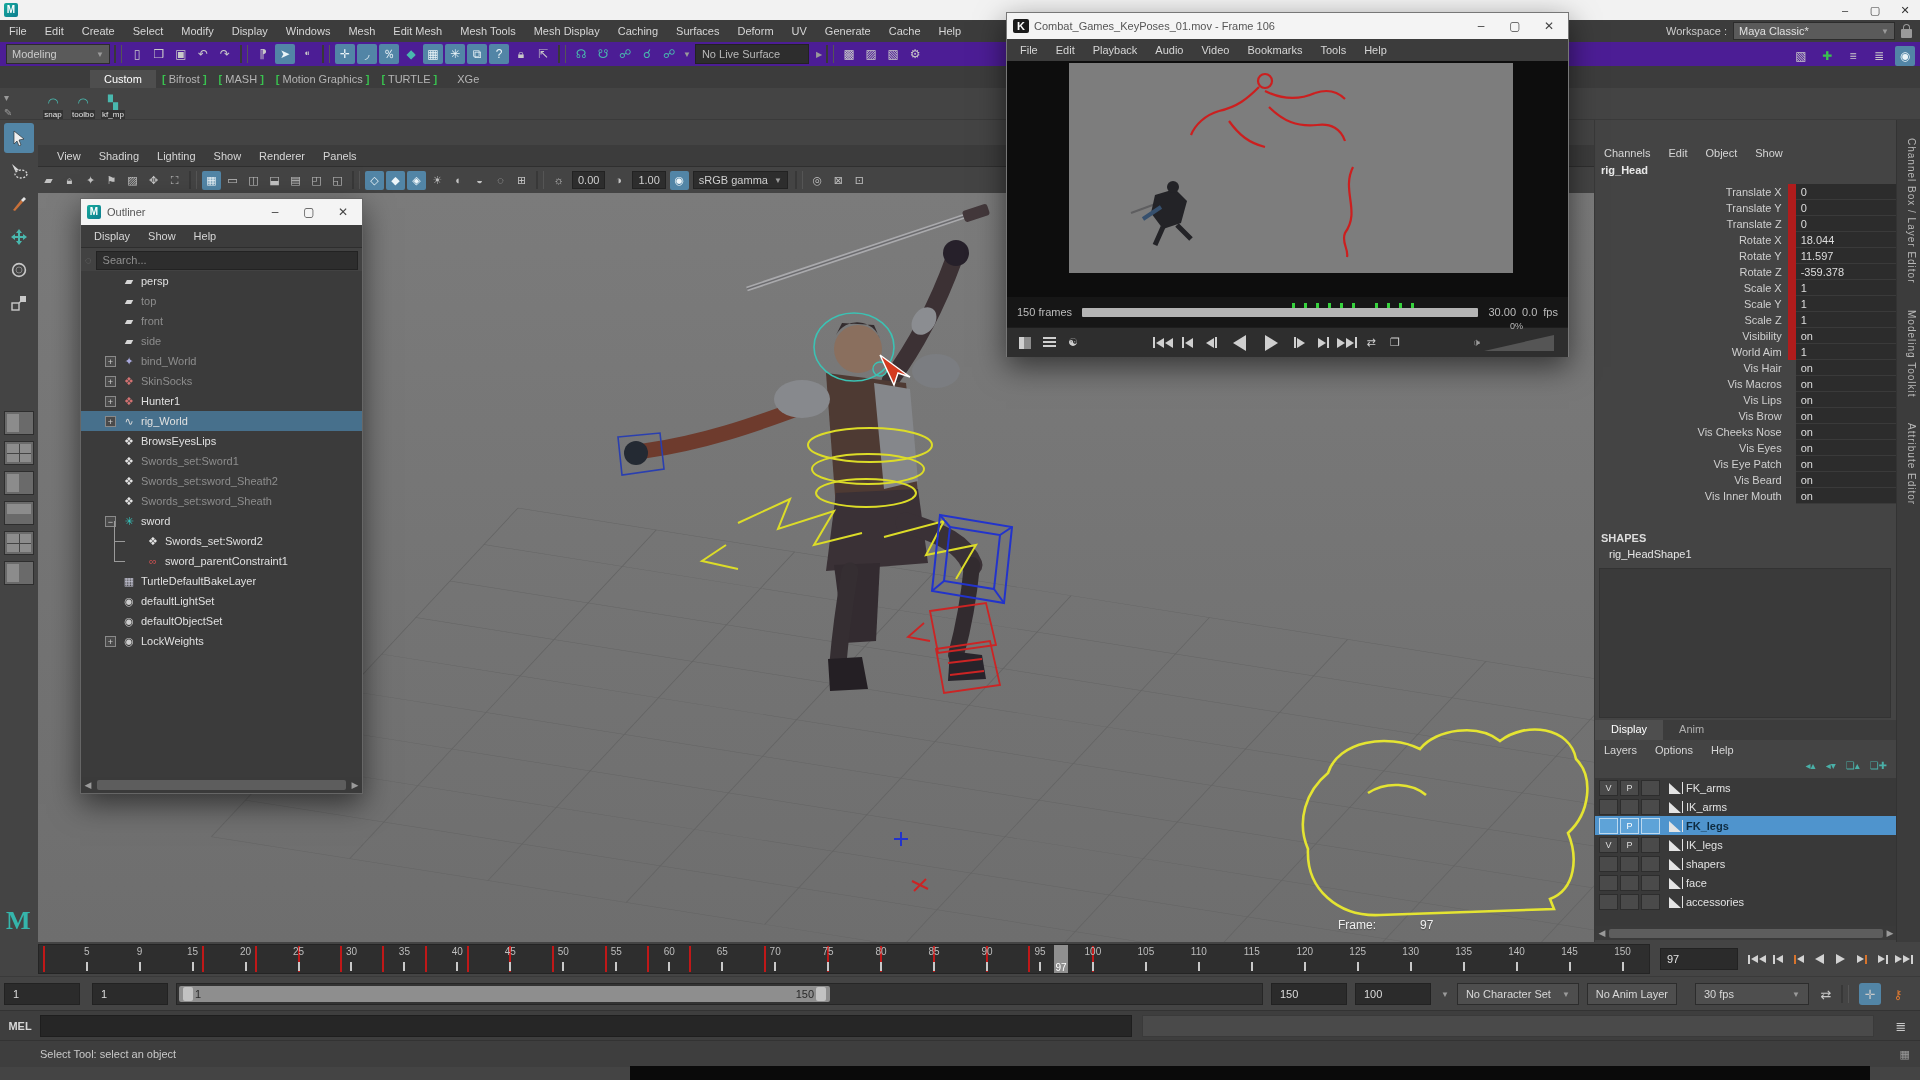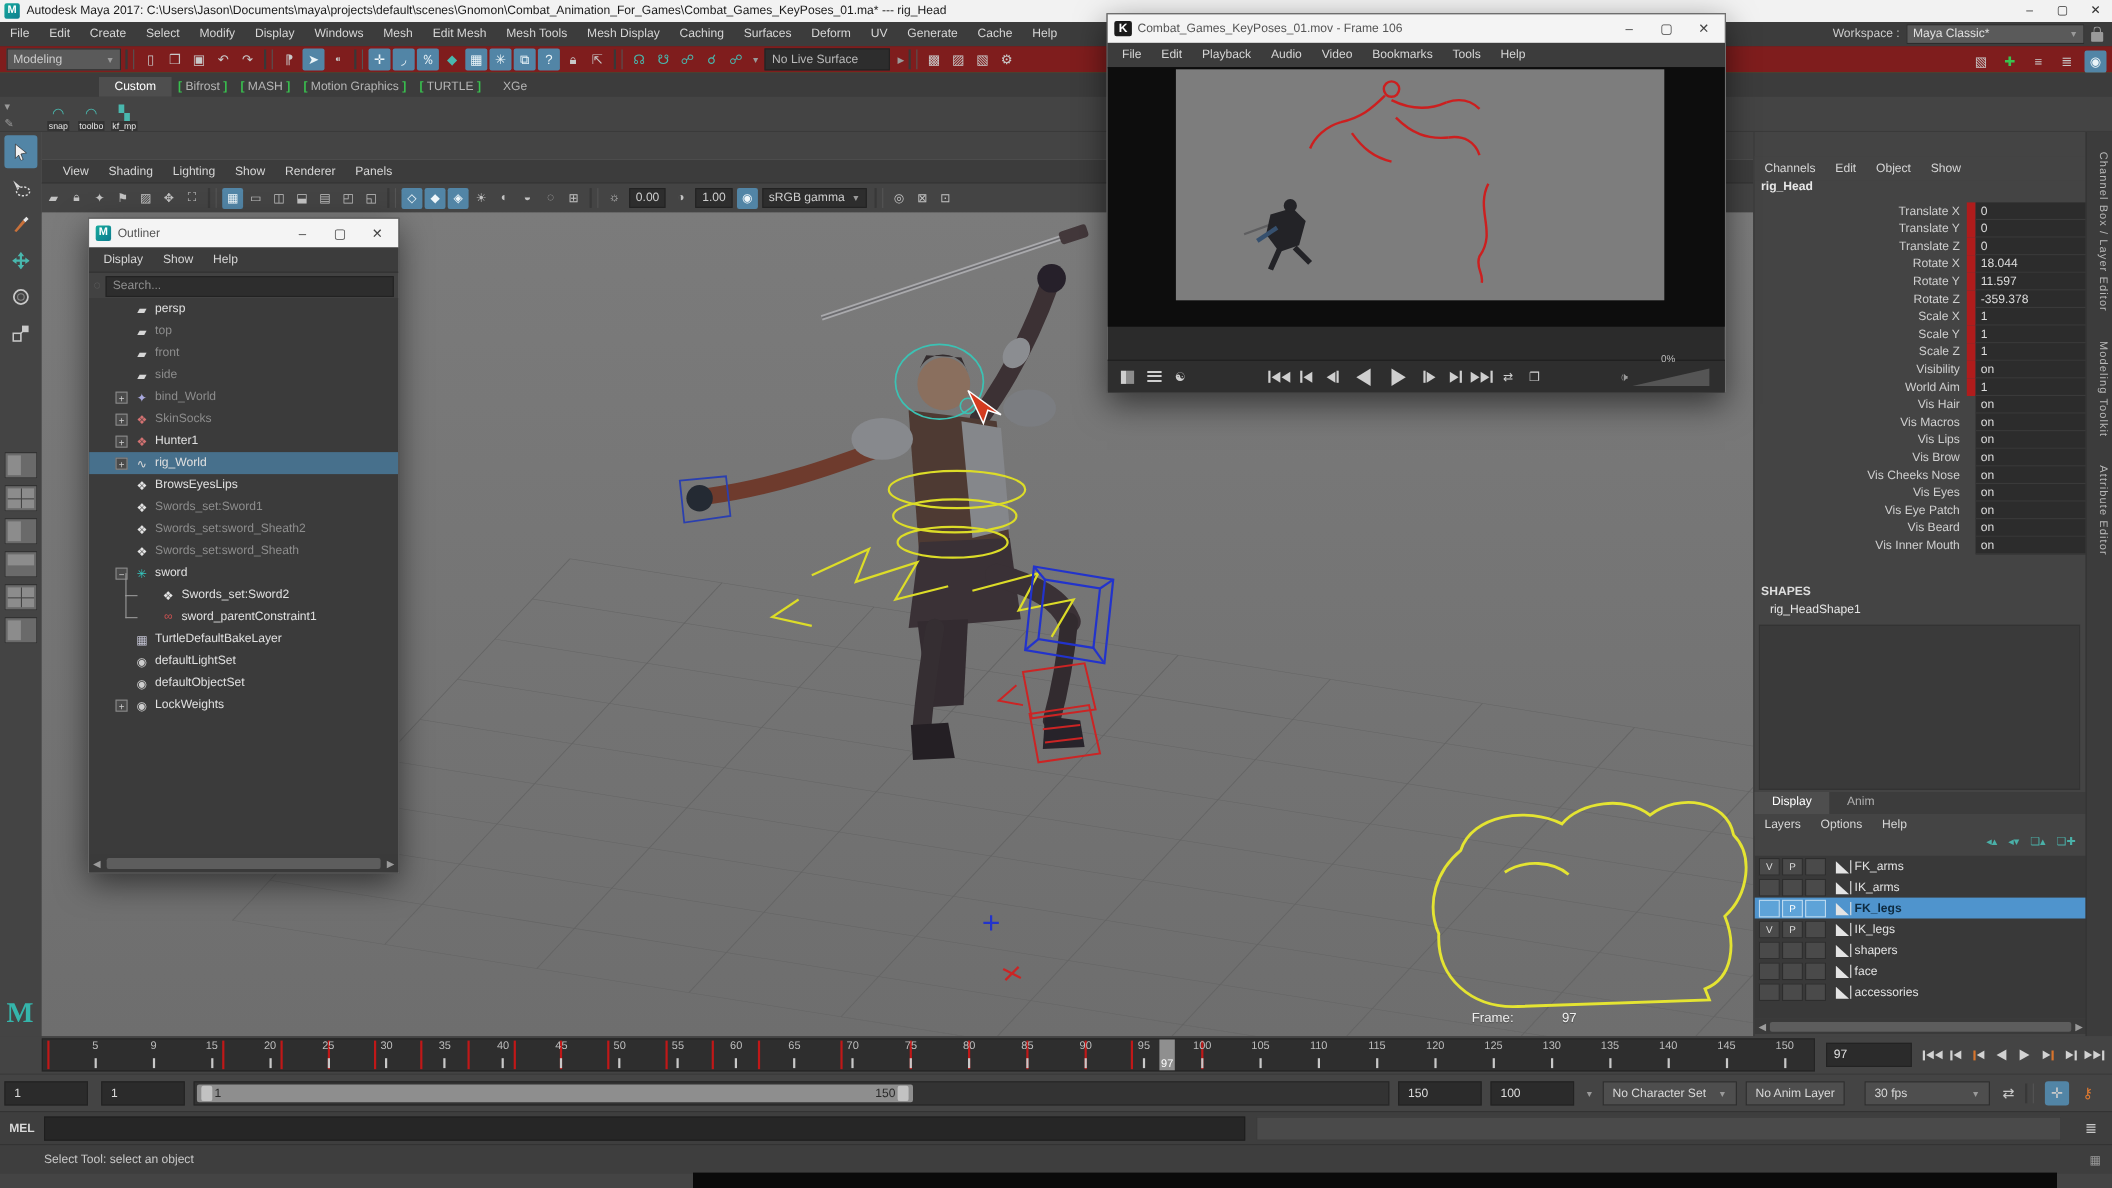--- a/index.html
+++ b/index.html
@@ -16,21 +16,21 @@
   .win-controls{margin-left:auto;display:flex;height:100%;}
   .win-btn{width:30px;text-align:center;line-height:20px;color:#333;font-size:11px;}
   
   #menubar{left:0;top:20px;width:1920px;height:22px;background:#3c3c3c;display:flex;align-items:center;border-bottom:1px solid #2e2e2e;}
   .menu-item{padding:0 9px;color:#d6d6d6;line-height:22px;white-space:nowrap;}
   .workspace{margin-left:auto;display:flex;align-items:center;gap:6px;padding-right:8px;}
   .ws-select{width:150px;height:16px;background:#5a5a5a;border:1px solid #2c2c2c;display:flex;align-items:center;justify-content:space-between;padding:0 5px;color:#e0e0e0;}
   .mini-lock{width:11px;height:9px;background:#9a9a9a;border-radius:1px;position:relative;margin-top:4px;}
   .mini-lock::before{content:"";position:absolute;left:2px;top:-5px;width:5px;height:5px;border:1.5px solid #9a9a9a;border-bottom:none;border-radius:4px 4px 0 0;}
   
-  #statusline{left:0;top:42px;width:1920px;height:24px;background:#7f1d1d;display:flex;align-items:center;border-bottom:1px solid #15803d;}
+  #statusline{left:0;top:42px;width:1920px;height:24px;background:#4c1d95;display:flex;align-items:center;border-bottom:1px solid #15803d;}
   .mode-select{width:92px;height:18px;margin-left:6px;background:#5a5a5a;border:1px solid #2c2c2c;display:flex;align-items:center;justify-content:space-between;padding:0 5px;}
   .sl-sep{width:5px;height:18px;margin:0 4px;border-left:2px solid #383838;border-right:1px solid #555;}
   .sl-icon{width:20px;height:20px;display:flex;align-items:center;justify-content:center;color:#c9c9c9;font-size:12px;margin:0 1px;border-radius:2px;}
   .sl-icon.teal{color:#49b8ae;}
   .sl-icon.active{background:#5285a6;color:#eaf4f8;}
   .live-field{width:100px;height:18px;background:#2d2d2d;border:1px solid #222;color:#b9b9b9;display:flex;align-items:center;padding:0 6px;margin:0 4px;}
   
   #shelftabs{left:0;top:66px;width:1920px;height:22px;background:#3c3c3c;display:flex;align-items:flex-end;padding-left:90px;box-sizing:border-box;}
   .shelf-tab{padding:3px 14px;color:#b5b5b5;}
   .shelf-tab.active{background:#4e4e4e;color:#ffffff;}
@@ -174,21 +174,20 @@
   #bottomstrip{left:630px;top:1066px;width:1240px;height:14px;background:#0a0a0a;}
   .chev{font-size:8px;color:#9a9a9a;margin-left:3px;}
 </style>
 </head>
 <body>
 
 <div id="root">
 
   <div id="titlebar" class="abs">
     <span class="maya-badge">M</span>
-    <span class="t-text">Autodesk Maya 2017: C:\Users\Jason\Documents\maya\projects\default\scenes\Gnomon\Combat_Animation_For_Games\Combat_Games_KeyPoses_01.ma*  ---  rig_Head</span>
     <span class="win-controls">
       <span class="win-btn">–</span>
       <span class="win-btn">▢</span>
       <span class="win-btn">✕</span>
     </span>
   </div>
 
   <div id="menubar" class="abs">
     <span class="row">
         <span class="menu-item">File</span>
@@ -845,20 +844,38 @@
 
           <g>
             <line x1="62" y1="150" x2="100" y2="136" stroke="#5e5e60" stroke-width="2"></line>
             <path d="M86,132 L106,126 L118,138 L112,160 L94,166 L82,150 Z" fill="#232327"></path>
             <circle cx="104" cy="124" r="6" fill="#232327"></circle>
             <path d="M94,164 L86,182 M108,162 L122,176" stroke="#232327" stroke-width="5"></path>
             <path d="M92,144 L74,156" stroke="#36506e" stroke-width="4"></path>
           </g>
         </svg>
       </div>
+    </div>
+    <div class="pl-tlrow">
+      <span style="margin-left:10px;">150 frames</span>
+      <span class="pl-bar">
+          <span class="pl-tick" style="left: 53%;"></span>
+          <span class="pl-tick" style="left: 56%;"></span>
+          <span class="pl-tick" style="left: 59%;"></span>
+          <span class="pl-tick" style="left: 62%;"></span>
+          <span class="pl-tick" style="left: 65%;"></span>
+          <span class="pl-tick" style="left: 68%;"></span>
+          <span class="pl-tick" style="left: 74%;"></span>
+          <span class="pl-tick" style="left: 77%;"></span>
+          <span class="pl-tick" style="left: 80%;"></span>
+          <span class="pl-tick" style="left: 83%;"></span>
+        </span>
+      <span style="margin-right:6px;">30.00</span>
+      <span style="margin-right:6px;">0.0</span>
+      <span style="margin-right:10px;">fps</span>
     </div>
     <div class="pl-transport">
       <span class="ptr-btn" style="margin-left:6px;">
           <span style="width:12px;height:12px;background:linear-gradient(90deg,#cfcfcf 40%,#8c8c8c 40%);"></span>
         </span>
       <span class="ptr-btn">
           <span style="width:13px;height:12px;background:repeating-linear-gradient(#cfcfcf 0 2px,transparent 2px 4px);"></span>
         </span>
       <span class="ptr-btn" style="color:#cfcfcf;">☯</span>
       <span style="flex:1"></span>

